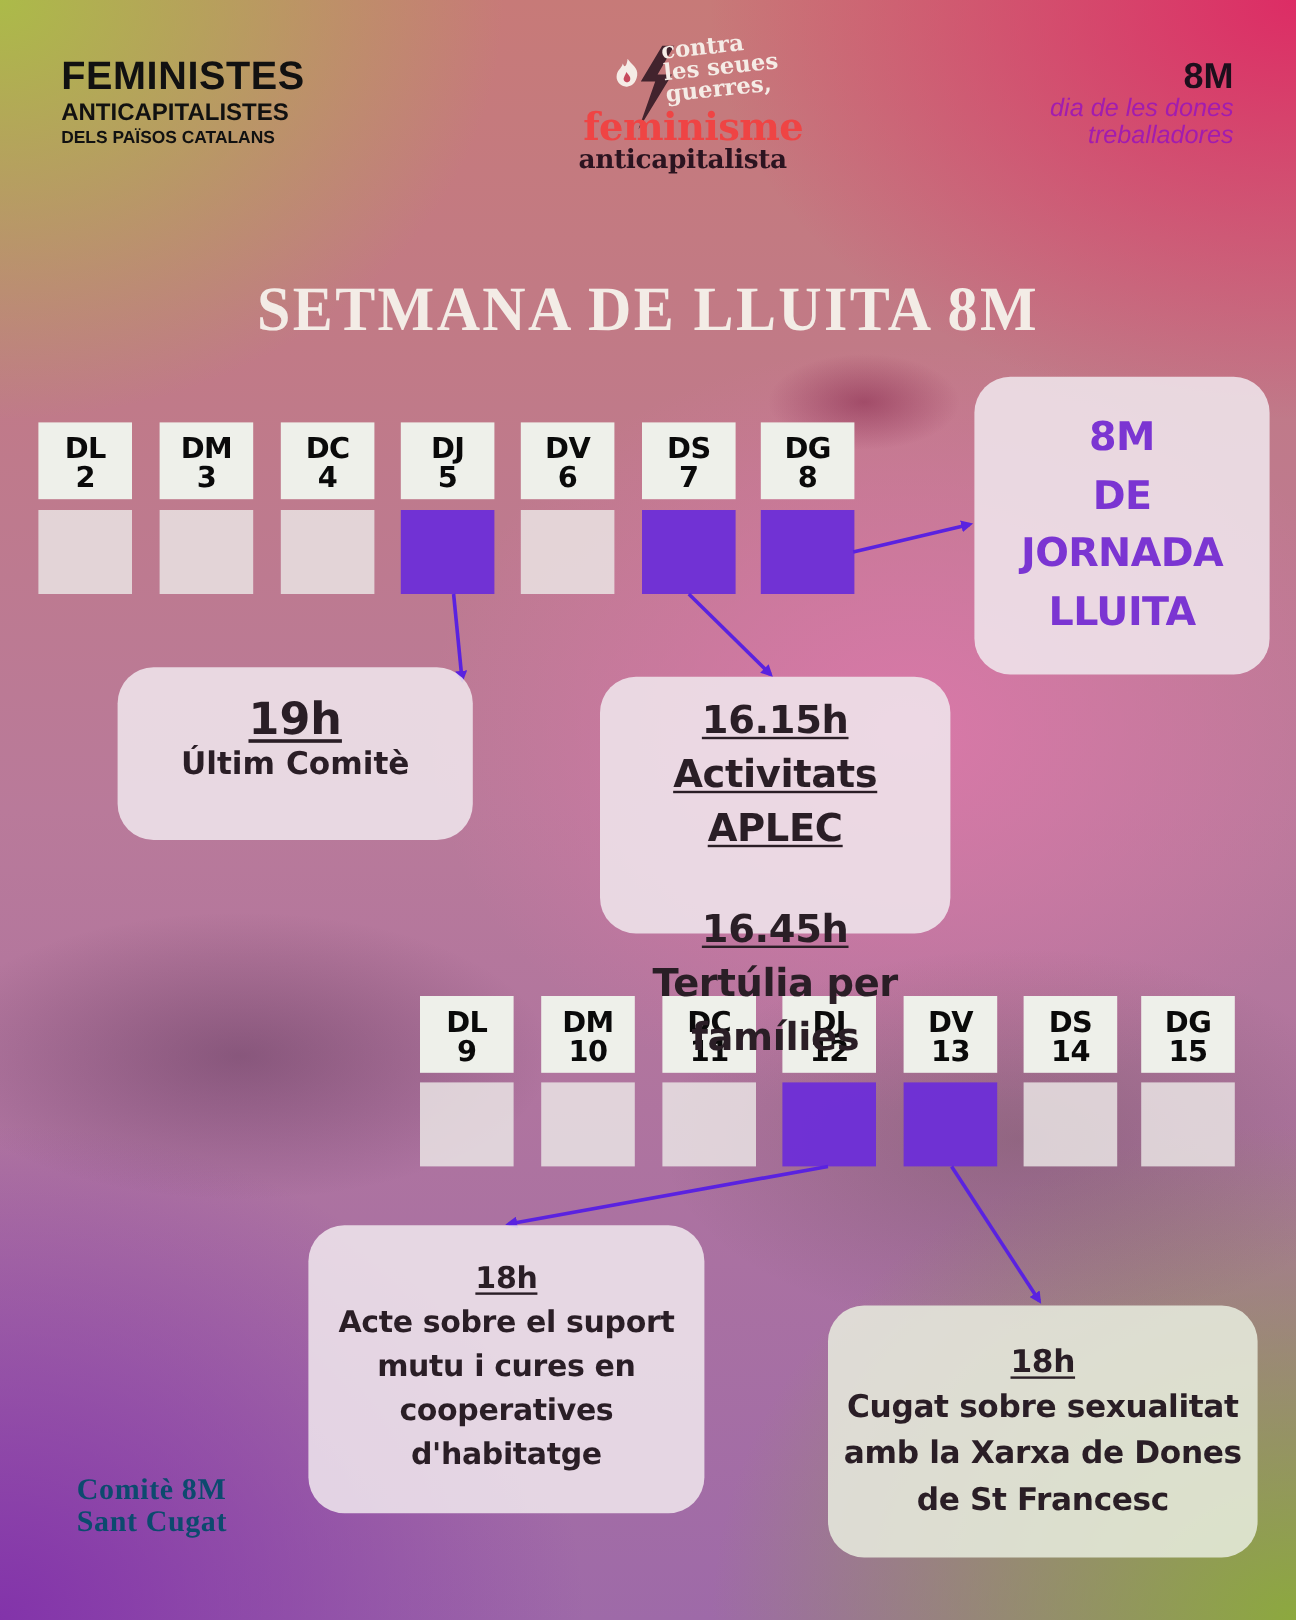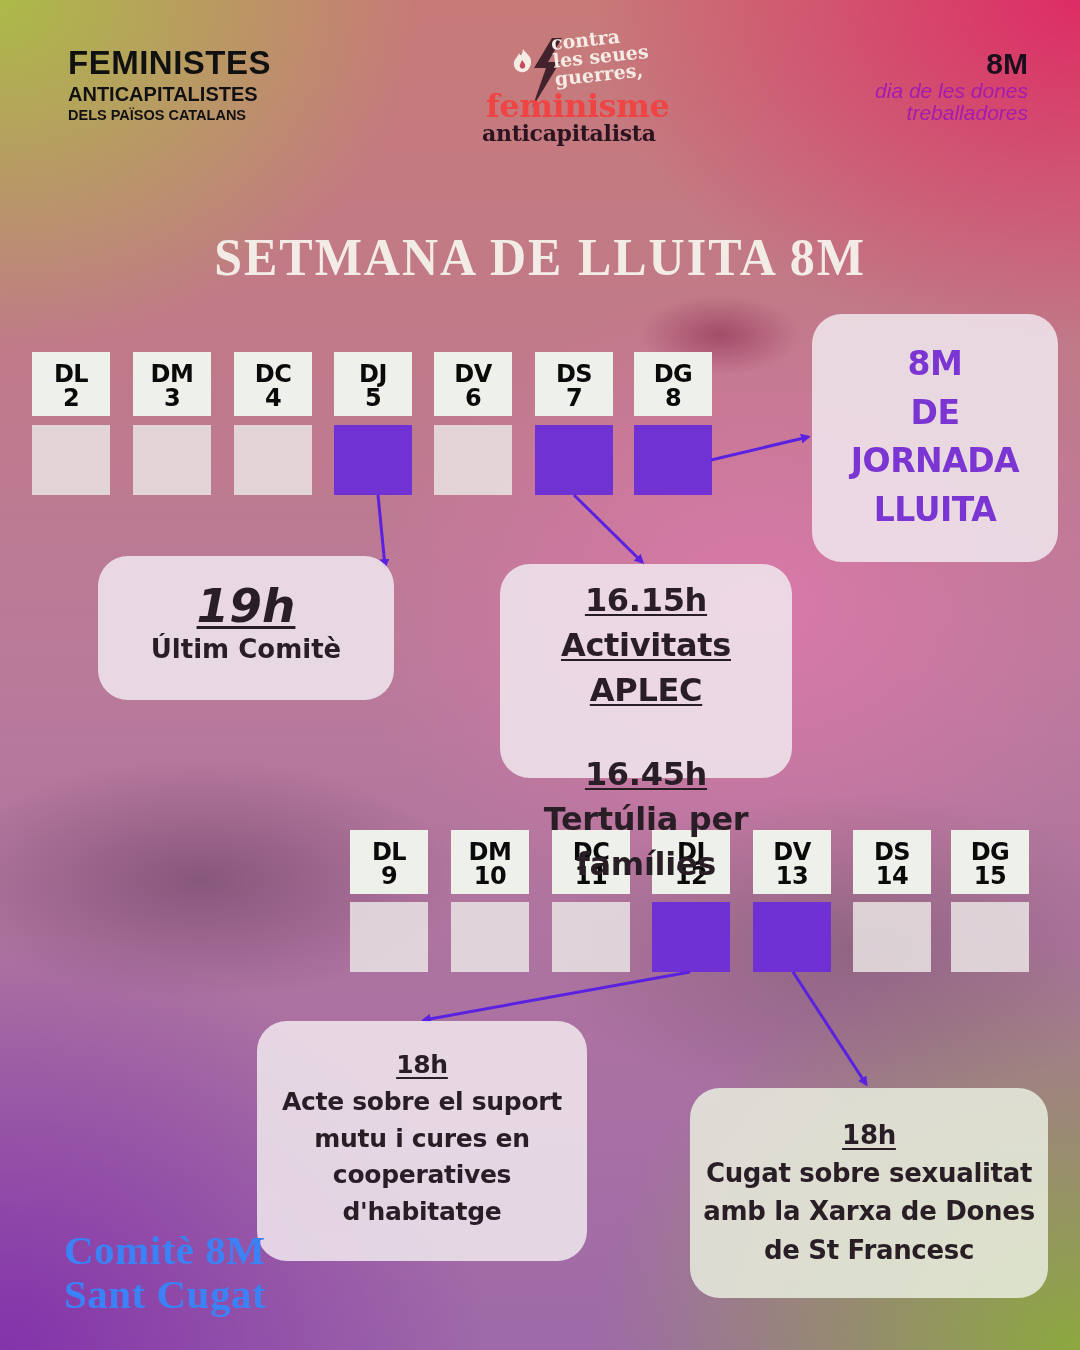--- a/index.html
+++ b/index.html
@@ -10,51 +10,51 @@
       radial-gradient(ellipse 600px 500px at 0% 0%, rgba(170,190,70,0.95), rgba(170,190,70,0) 70%),
       radial-gradient(ellipse 650px 550px at 0% 100%, rgba(130,50,170,0.98), rgba(130,50,170,0) 75%),
       radial-gradient(ellipse 650px 550px at 100% 100%, rgba(140,170,60,0.98), rgba(140,170,60,0) 75%),
       radial-gradient(ellipse 500px 400px at 70% 45%, rgba(220,120,170,0.9), rgba(220,120,170,0) 80%),
       linear-gradient(180deg,#c77a78 0%,#b97a9a 50%,#9e6aa8 100%);}
   .photo-shade{position:absolute;inset:0;
     background:
       radial-gradient(ellipse 260px 120px at 200px 880px, rgba(60,30,60,0.35), rgba(0,0,0,0) 100%),
       radial-gradient(ellipse 300px 160px at 850px 950px, rgba(60,60,40,0.25), rgba(0,0,0,0) 100%),
       radial-gradient(ellipse 80px 40px at 720px 335px, rgba(120,20,60,0.45), rgba(0,0,0,0) 100%);}
-  .org{position:absolute;left:68px;top:46px;color:#111;font-family:"Liberation Sans",sans-serif;font-weight:900;line-height:1;}
+  .org{position:absolute;left:51px;top:46px;color:#111;font-family:"Liberation Sans",sans-serif;font-weight:900;line-height:1;}
   .org .l1{font-size:33px;letter-spacing:0.5px;}
   .org .l2{font-size:20px;margin-top:5px;}
   .org .l3{font-size:14.5px;margin-top:4px;}
   .logo{position:absolute;left:480px;top:34px;width:200px;height:120px;}
   .logo .small{position:absolute;left:70px;top:0;font-family:"DejaVu Serif",serif;font-weight:bold;color:#f5ece6;font-size:19px;line-height:0.95;transform:rotate(-6deg);transform-origin:left top;}
   .logo .big1{position:absolute;left:6px;top:56px;font-family:"DejaVu Serif",serif;font-weight:bold;color:#ef4444;font-size:32px;line-height:1;letter-spacing:-0.5px;}
   .logo .big2{position:absolute;left:2px;top:88px;font-family:"DejaVu Serif",serif;font-weight:bold;color:#2b1420;font-size:22px;line-height:1;letter-spacing:-0.3px;}
   .logo .flame{position:absolute;left:30px;top:14px;width:26px;height:26px;}
   .logo .bolt{position:absolute;left:46px;top:4px;width:40px;height:70px;}
   .event-date{position:absolute;right:52px;top:48px;text-align:right;color:#1c0f1c;line-height:1.05;}
   .event-date .big{font-family:"Liberation Sans",sans-serif;font-weight:900;font-size:30px;}
   .event-date .sub{font-family:"Liberation Sans",sans-serif;font-style:italic;font-size:21px;color:#a21caf;}
   .title{position:absolute;left:0;width:1080px;top:228px;text-align:center;font-family:"Liberation Serif","DejaVu Serif",serif;font-weight:bold;font-size:50px;color:#f3ece6;letter-spacing:2px;transform:scaleY(1.05);}
   .day{position:absolute;width:78px;height:64px;background:#eef0ea;color:#0a0a0a;font-family:"DejaVu Sans",sans-serif;font-weight:900;text-align:center;line-height:0.98;font-size:24px;padding-top:11px;box-sizing:border-box;letter-spacing:-0.5px;}
   .slot{position:absolute;width:78px;height:70px;background:rgba(235,232,230,0.82);}
   .slot.on{background:#6d2fd6;opacity:0.96;}
   .box{position:absolute;background:rgba(240,232,238,0.86);border-radius:30px;color:#2a1e26;text-align:center;font-family:"DejaVu Sans",sans-serif;font-weight:bold;box-sizing:border-box;}
   .box .time{text-decoration:underline;text-decoration-thickness:3px;text-underline-offset:4px;}
   .b-jornada{left:812px;top:314px;width:246px;height:248px;color:#7b35d2;font-size:33px;line-height:1.47;padding-top:26px;letter-spacing:-0.5px;}
   .b-comite{left:98px;top:556px;width:296px;height:144px;padding-top:22px;line-height:1.2;}
-  .b-comite .time{font-size:47px;font-style:italic;}
+  .b-comite .time{font-size:37px;}
   .b-comite .desc{font-size:26px;}
   .b-aplec{left:500px;top:564px;width:292px;height:214px;padding-top:14px;font-size:32px;line-height:1.4;letter-spacing:-0.3px;}
   .b-aplec .gap{height:40px;}
   .b-aplec .under{text-decoration:underline;text-decoration-thickness:2px;text-underline-offset:3px;}
   .b-habitatge{left:257px;top:1021px;width:330px;height:240px;padding-top:26px;font-size:25px;line-height:1.47;letter-spacing:-0.3px;}
   .b-habitatge .time{text-decoration-thickness:2px;}
   .b-taller{left:690px;top:1088px;width:358px;height:210px;padding-top:28px;font-size:26px;line-height:1.47;letter-spacing:-0.3px;background:rgba(232,236,222,0.86);}
   .b-taller .time{text-decoration-thickness:2px;}
-  .footer{position:absolute;left:64px;top:1228px;font-family:"Liberation Serif","DejaVu Serif",serif;font-weight:bold;color:#3b82f6;font-size:41px;line-height:1.08;letter-spacing:0.5px;}
+  .footer{position:absolute;left:64px;top:1228px;font-family:"Liberation Serif","DejaVu Serif",serif;font-weight:bold;color:#0c4a6e;font-size:25px;line-height:1.08;letter-spacing:0.5px;}
   svg.arrows{position:absolute;left:0;top:0;width:1080px;height:1350px;pointer-events:none;}
 </style>
 </head>
 <body>
 
 <div class="bg"></div>
 <div class="photo-shade"></div>
 
 <div class="org">
   <div class="l1">FEMINISTES</div>

